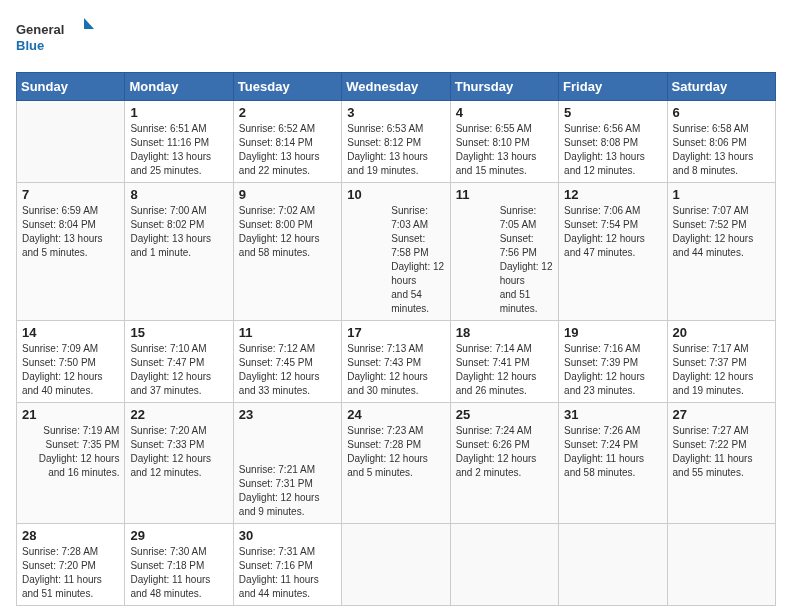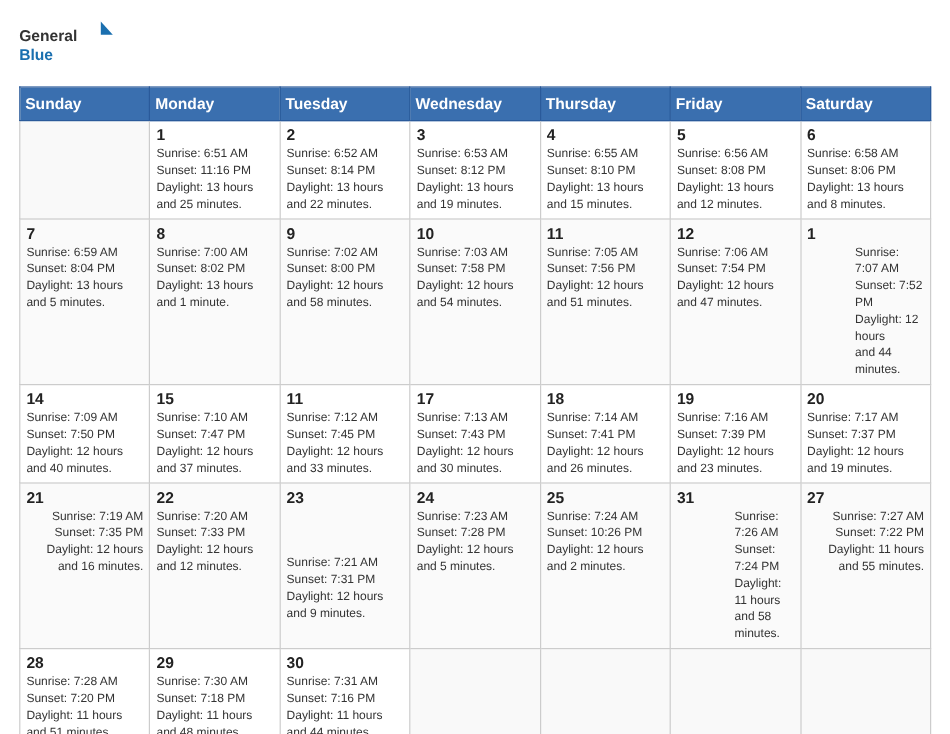--- a/index.html
+++ b/index.html
@@ -167,42 +167,42 @@
         </td>
         <td>
           <div class="day-number">9</div>
           <div class="day-info" style="white-space: pre-line;">Sunrise: 7:02 AM
 Sunset: 8:00 PM
 Daylight: 12 hours
 and 58 minutes.</div>
         </td>
         <td>
           <div class="day-number">10</div>
-          <div class="day-info" style="white-space: pre-line;">Sunrise: 7:03 AM
+          <div class="day-info" style="white-space: pre-line; margin-left: 44px;">Sunrise: 7:03 AM
 Sunset: 7:58 PM
 Daylight: 12 hours
 and 54 minutes.</div>
         </td>
         <td>
           <div class="day-number">11</div>
-          <div class="day-info" style="white-space: pre-line;">Sunrise: 7:05 AM
+          <div class="day-info" style="white-space: pre-line; margin-left: 44px;">Sunrise: 7:05 AM
 Sunset: 7:56 PM
 Daylight: 12 hours
 and 51 minutes.</div>
         </td>
         <td>
           <div class="day-number">12</div>
           <div class="day-info" style="white-space: pre-line;">Sunrise: 7:06 AM
 Sunset: 7:54 PM
 Daylight: 12 hours
 and 47 minutes.</div>
         </td>
         <td>
           <div class="day-number">1</div>
-          <div class="day-info" style="white-space: pre-line; margin-left: 40px;">Sunrise: 7:07 AM
+          <div class="day-info" style="white-space: pre-line;">Sunrise: 7:07 AM
 Sunset: 7:52 PM
 Daylight: 12 hours
 and 44 minutes.</div>
         </td>
       </tr>
       <tr>
         <td>
           <div class="day-number">14</div>
           <div class="day-info" style="white-space: pre-line;">Sunrise: 7:09 AM
 Sunset: 7:50 PM
@@ -277,34 +277,34 @@
         <td>
           <div class="day-number">24</div>
           <div class="day-info" style="white-space: pre-line;">Sunrise: 7:23 AM
 Sunset: 7:28 PM
 Daylight: 12 hours
 and 5 minutes.</div>
         </td>
         <td>
           <div class="day-number">25</div>
           <div class="day-info" style="white-space: pre-line;">Sunrise: 7:24 AM
-Sunset: 10:26 PM
+Sunset: 6:26 PM
 Daylight: 12 hours
 and 2 minutes.</div>
         </td>
         <td>
           <div class="day-number">31</div>
-          <div class="day-info" style="white-space: pre-line; margin-left: 48px;">Sunrise: 7:26 AM
+          <div class="day-info" style="white-space: pre-line;">Sunrise: 7:26 AM
 Sunset: 7:24 PM
 Daylight: 11 hours
 and 58 minutes.</div>
         </td>
         <td>
           <div class="day-number">27</div>
-          <div class="day-info" style="white-space: pre-line; text-align: right;">Sunrise: 7:27 AM
+          <div class="day-info" style="white-space: pre-line;">Sunrise: 7:27 AM
 Sunset: 7:22 PM
 Daylight: 11 hours
 and 55 minutes.</div>
         </td>
       </tr>
       <tr>
         <td>
           <div class="day-number">28</div>
           <div class="day-info" style="white-space: pre-line;">Sunrise: 7:28 AM
 Sunset: 7:20 PM

